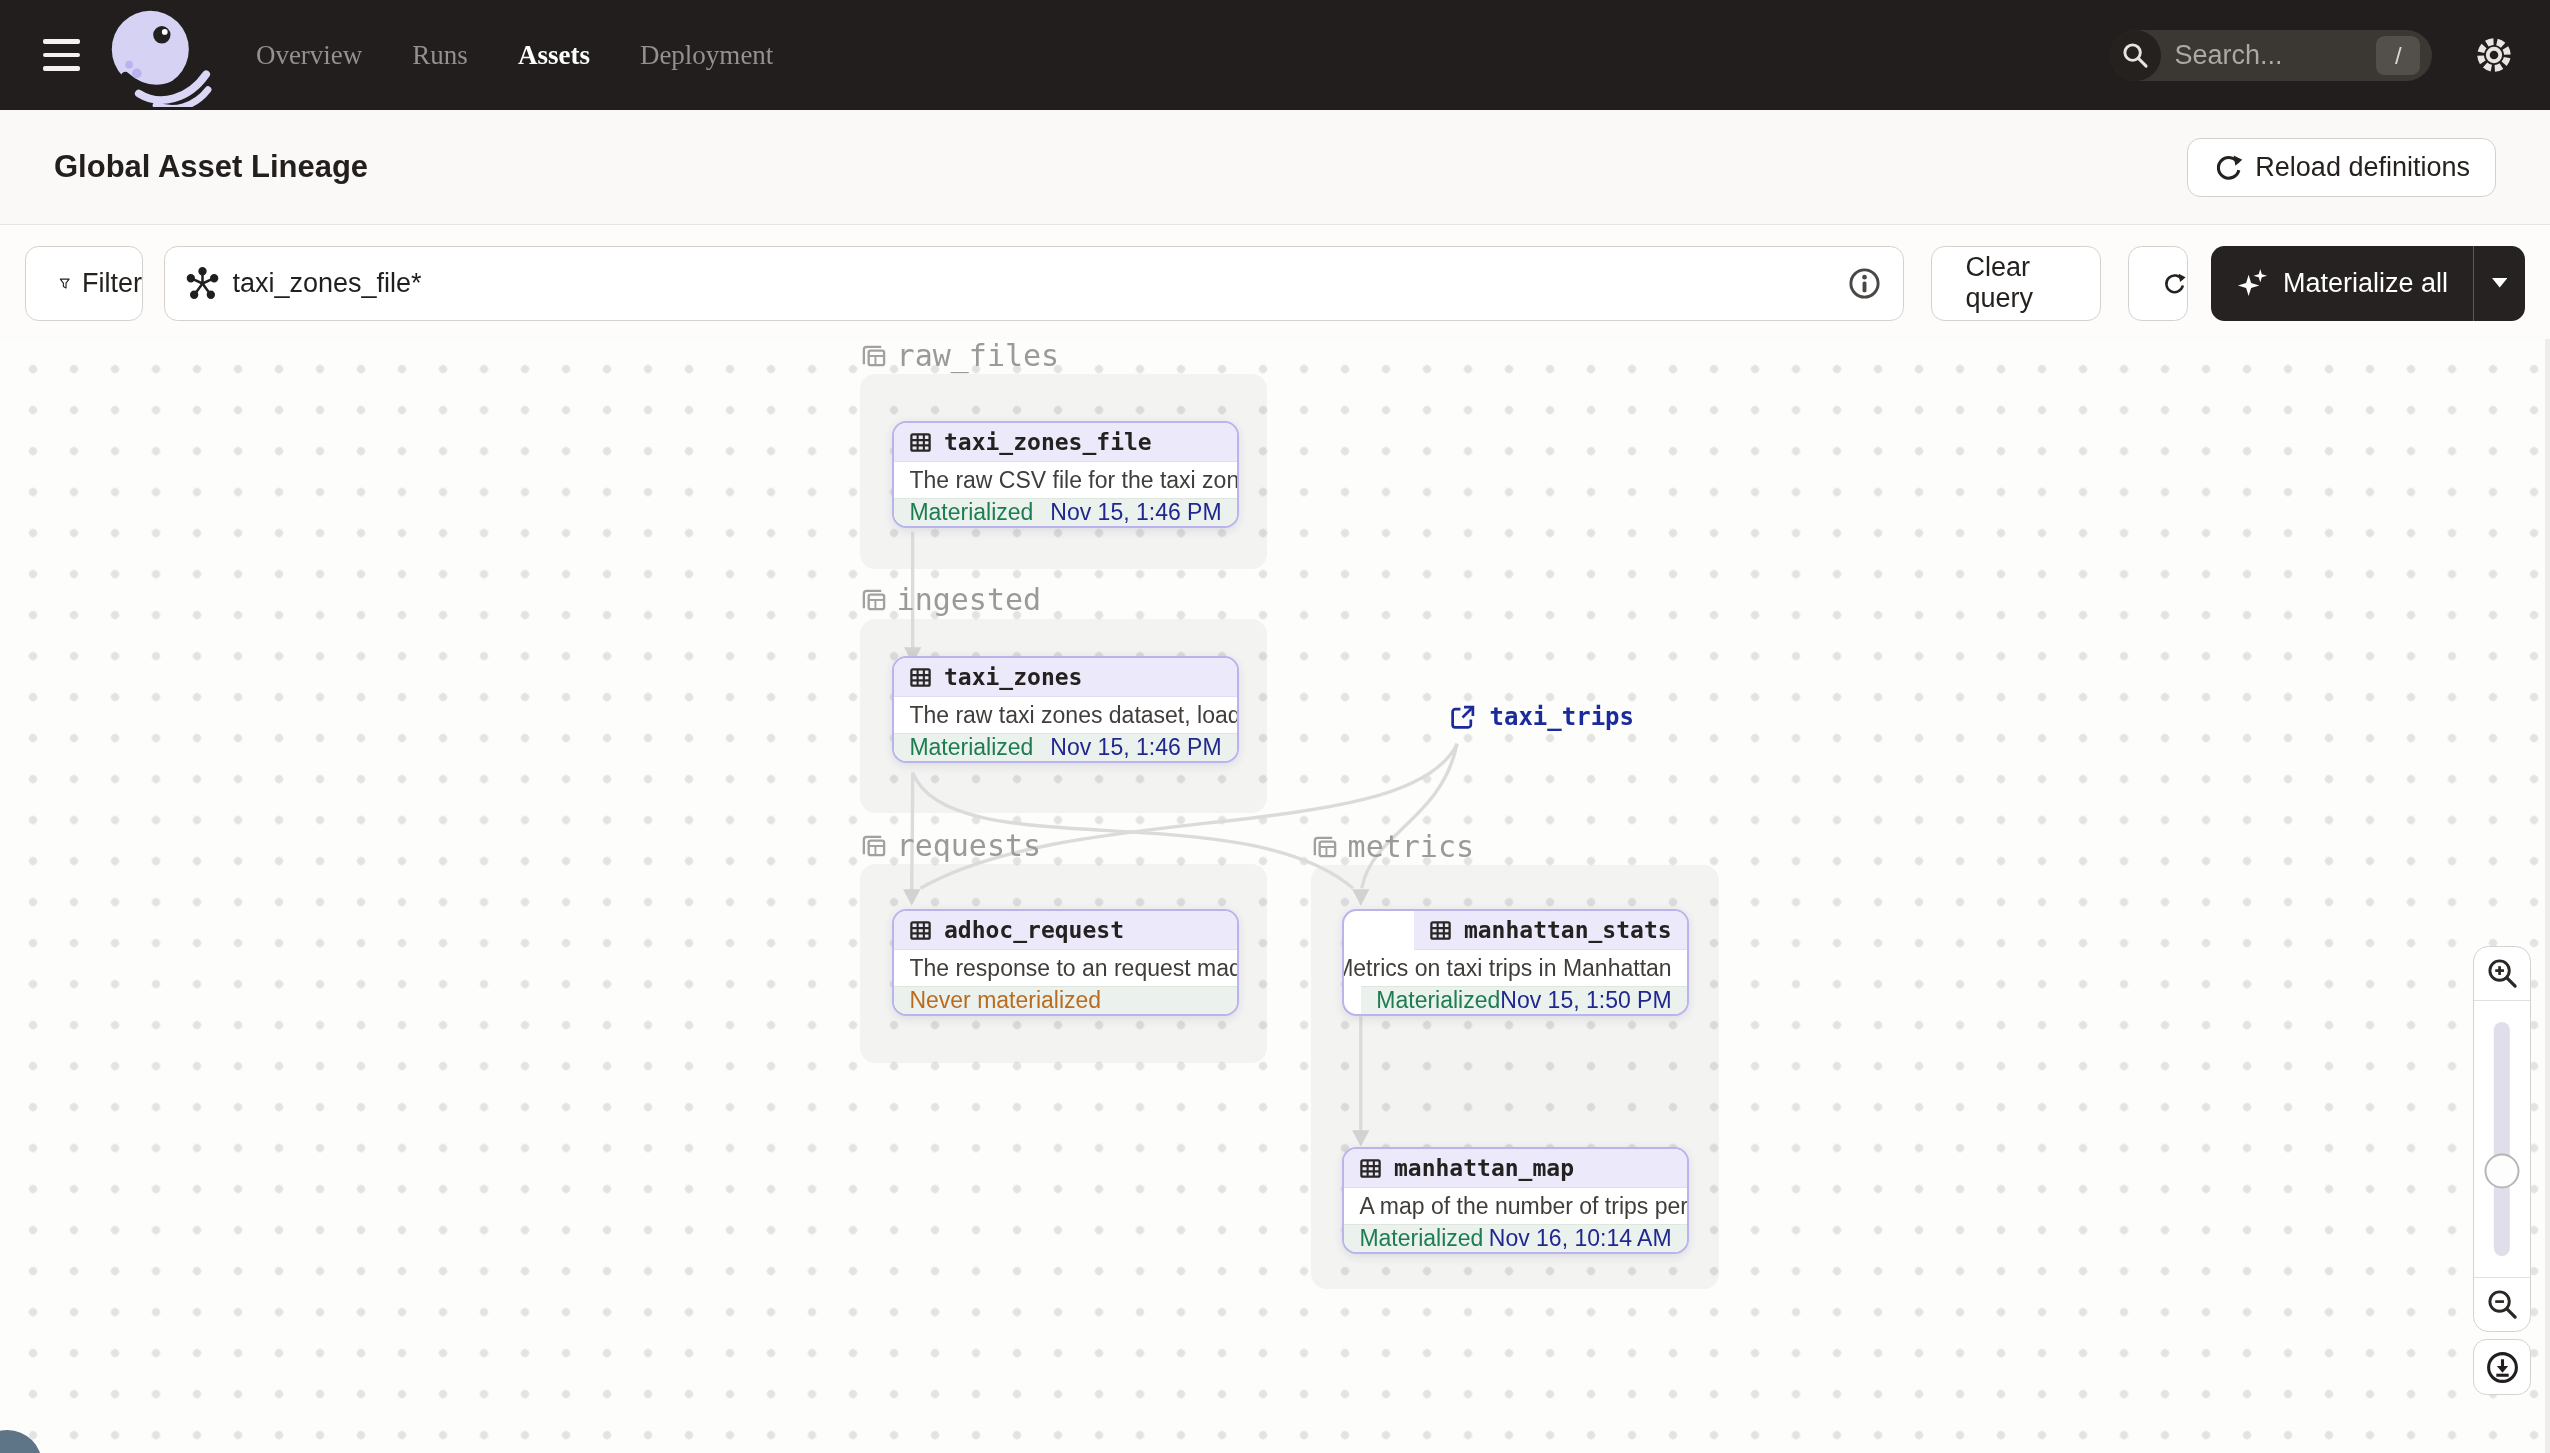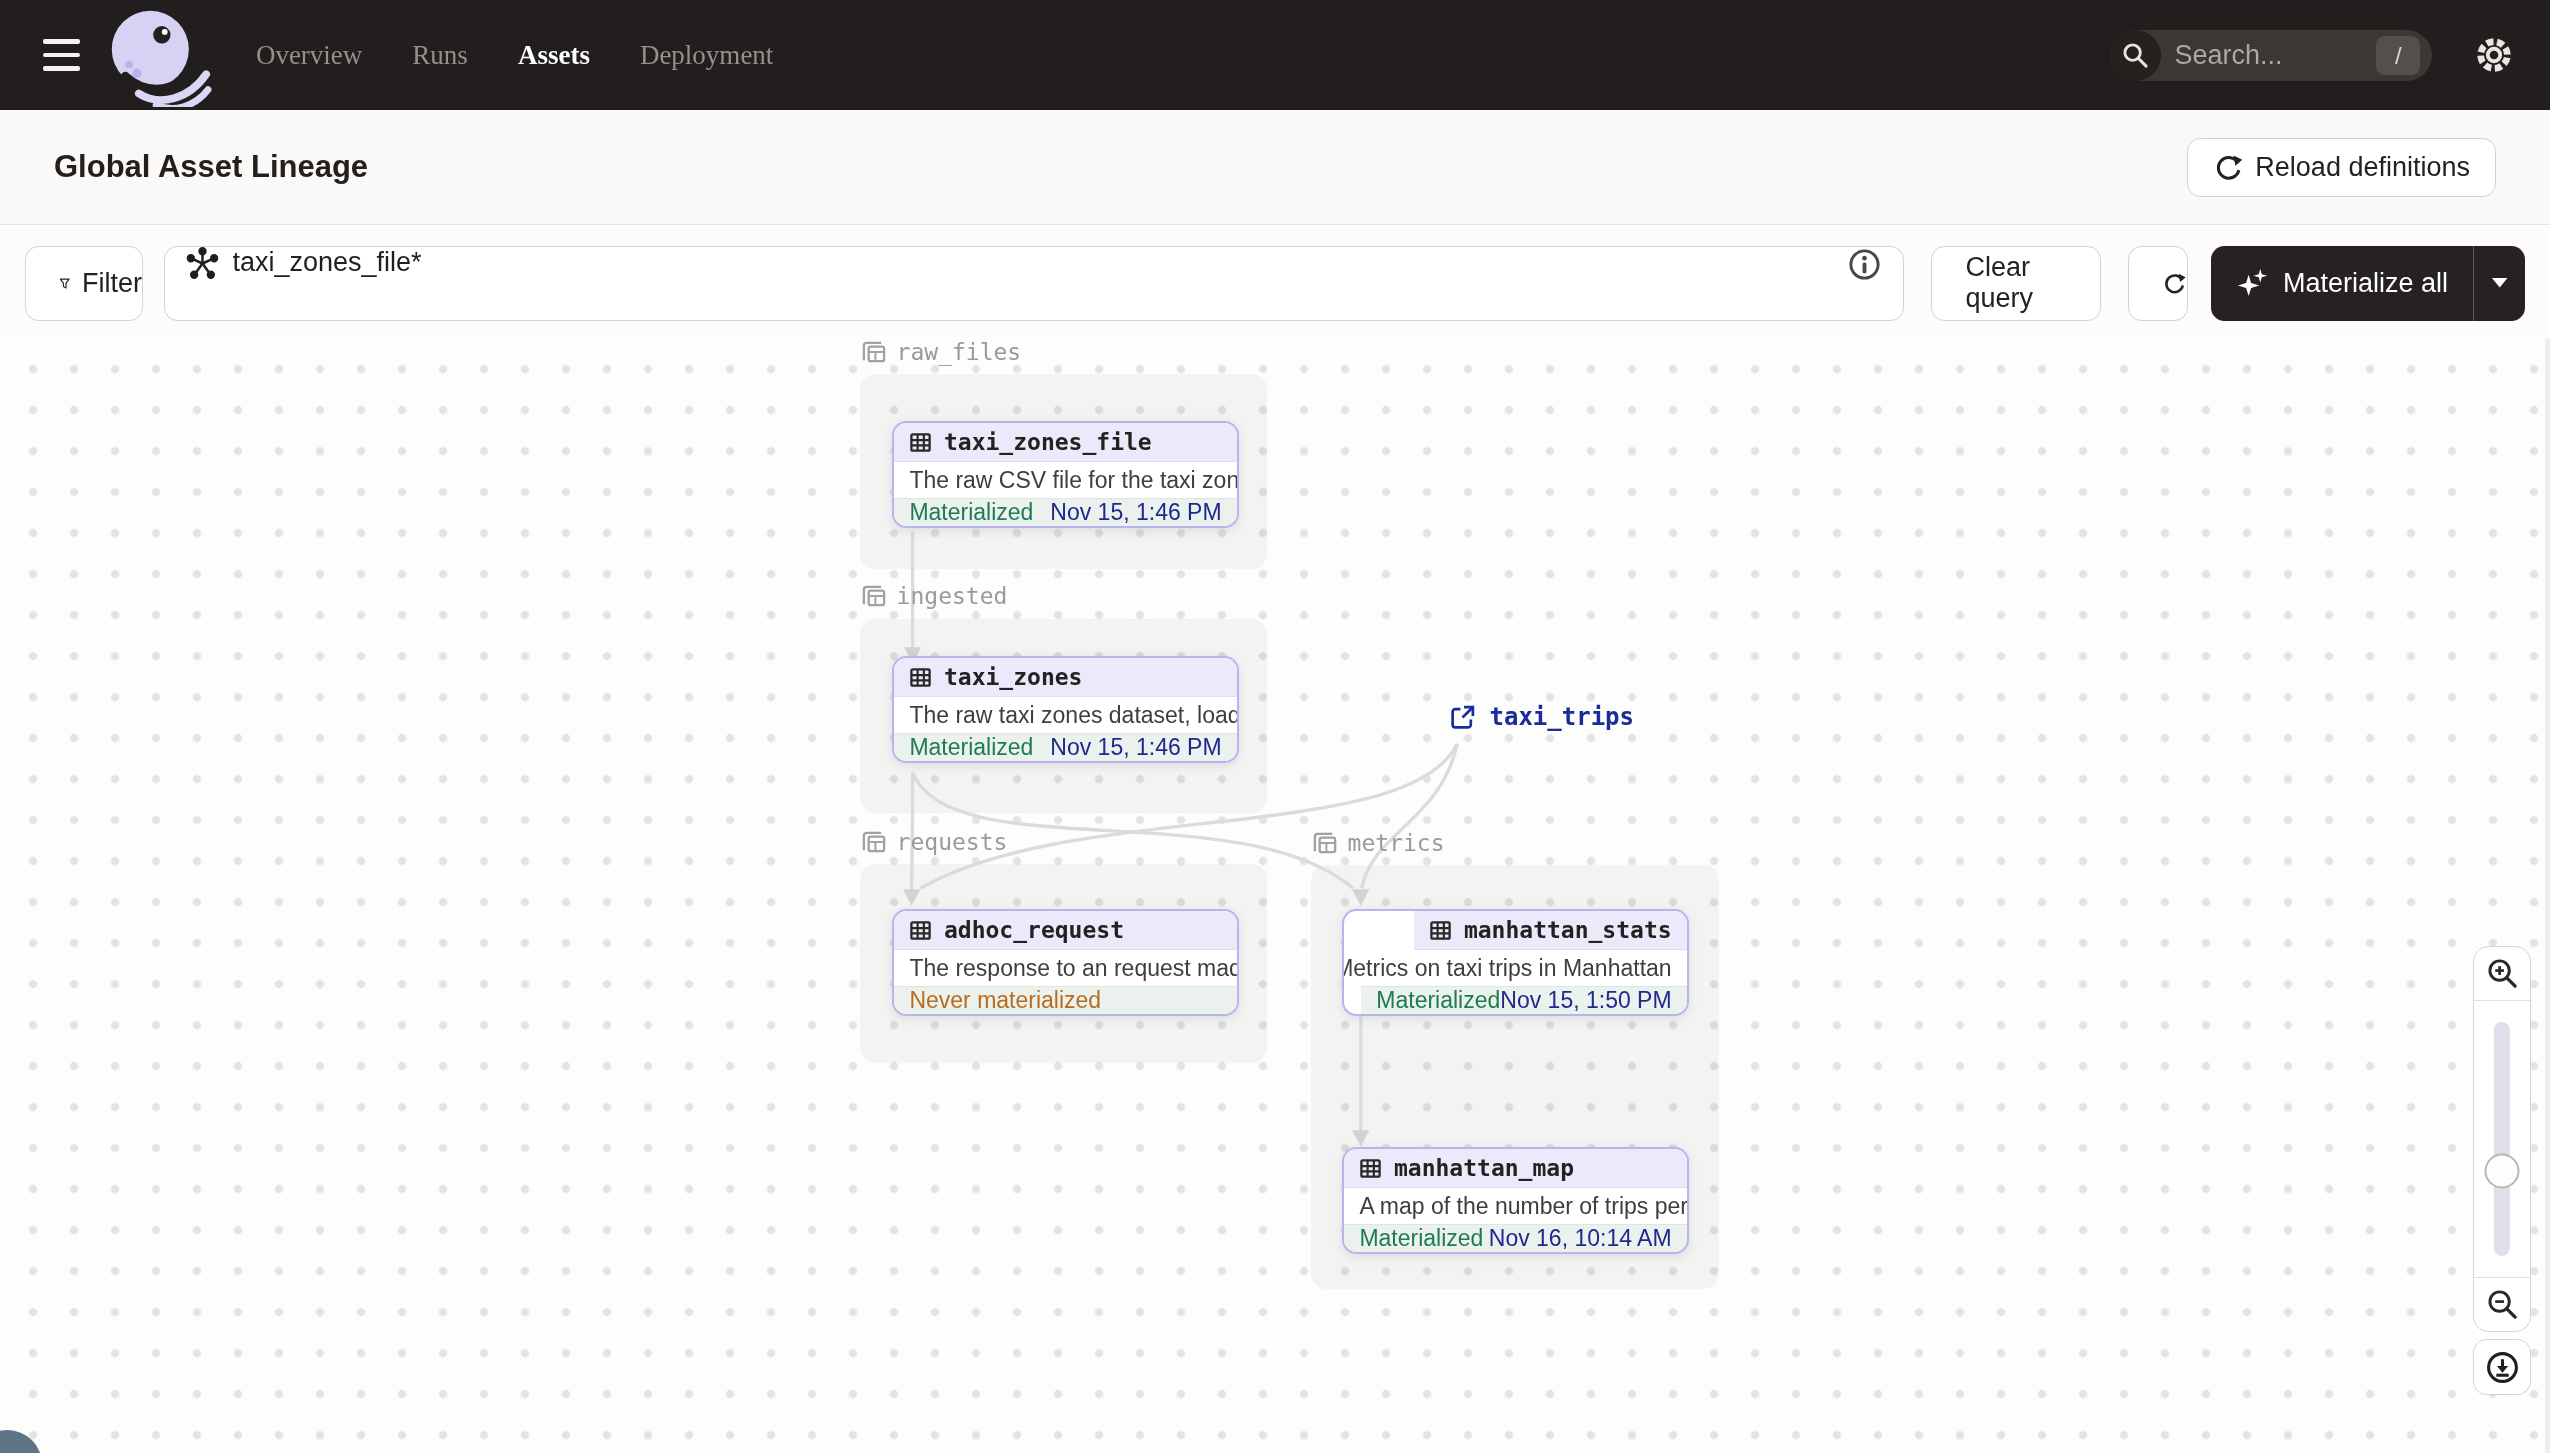--- a/index.html
+++ b/index.html
@@ -58,21 +58,21 @@
     display:flex; align-items:center; padding:0 25px;
   }
   .btn {
     height:75px; background:#FFFFFF; border:1.9px solid #D4D1CD; border-radius:13.5px;
     display:flex; align-items:center; justify-content:center; gap:11.6px;
     font-size:27px; color:#25211F; cursor:pointer;padding-left:33px;
   }
   .filter-btn { width:118px; }
   .query-wrap {
     flex:1; height:75px; margin:0 27px 0 21px; background:#FFFFFF; border:1.9px solid #D4D1CD;
-    border-radius:13.5px; display:flex; align-items:flex-start; padding:0 21px; position:relative;
+    border-radius:13.5px; display:flex; align-items:center; padding:0 21px; position:relative;
   }
   .query-input {
     flex:1; border:none; outline:none; font-size:27px; color:#211F1E; margin-left:13.5px;
     font-family:"Liberation Sans", sans-serif; background:transparent;
   }
   .info-icon { flex:0 0 auto; cursor:pointer; }
   .clear-btn { width:170px; }
   .refresh-btn { width:60px; margin-left:27px; }
   .materialize-split { display:flex; margin-left:23px; height:75px; background:#262221; border-radius:13.5px; overflow:hidden; }
   .materialize-main { display:flex; align-items:center; gap:13.5px; padding:16px 25px; color:#FFFFFF; font-size:27px; cursor:pointer; }
@@ -80,21 +80,21 @@
 
   
   .graph {
     position:absolute; left:0; top:339px; width:2550px; height:1114px;
     background-color:#FDFDFC;
     background-image:radial-gradient(circle, #E3E3E3 3.9px, transparent 4.4px);
     background-size:41px 41px; background-position:12.5px 9.6px;
   }
   .group-box { position:absolute; background:rgba(28,22,22,0.042); border-radius:15.4px; z-index:1; }
   .group-label { position:absolute; display:flex; align-items:center; gap:9.6px; z-index:4;
-    font-family:"DejaVu Sans Mono", monospace; font-size:23px; color:#9C9A98; }
+    font-family:"DejaVu Sans Mono", monospace; font-size:30px; color:#9C9A98; }
   .edges { position:absolute; left:0; top:0; z-index:2; pointer-events:none; }
 
   .asset-node {
     position:absolute; width:347px; height:107px; z-index:5;
     border:2.4px solid #B9B3EE; border-radius:14.5px; background:#FFFFFF;
     box-shadow:0 2.9px 9.6px rgba(40,35,80,0.10); overflow:hidden; cursor:pointer;
     display:flex; flex-direction:column;
   }
   .node-header {
     height:39px; background:#ECEAFA; border-bottom:1px solid #DFDCF5;

